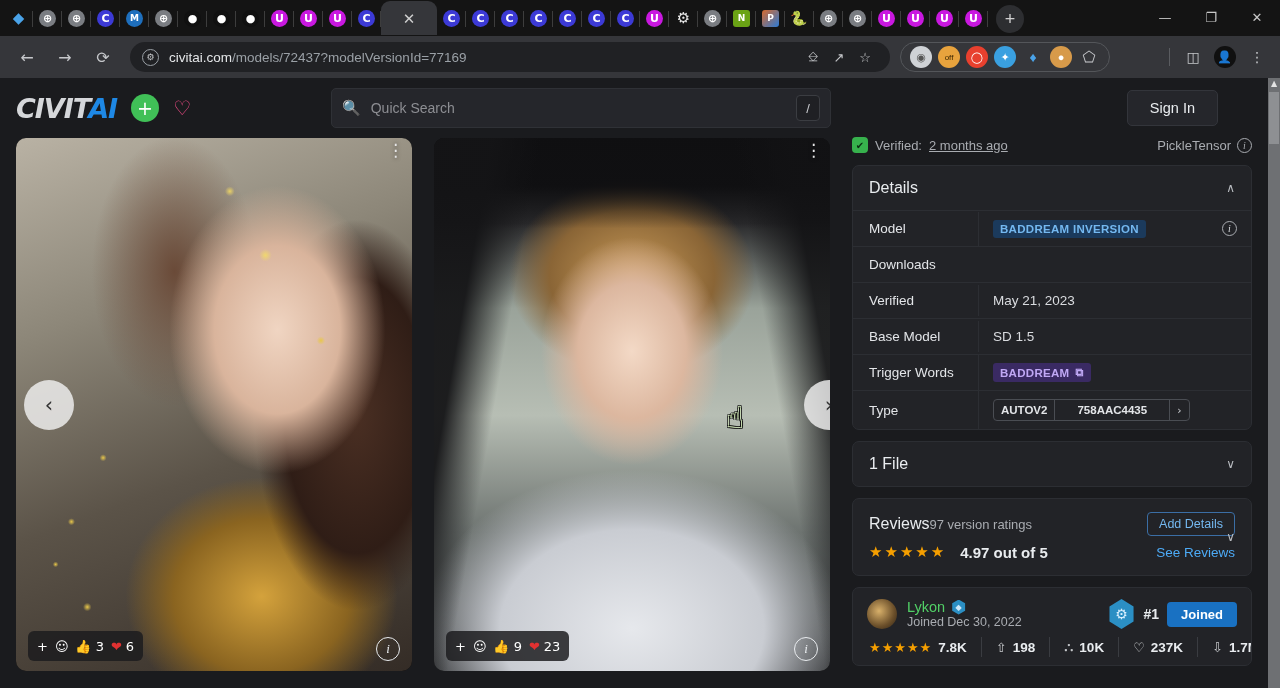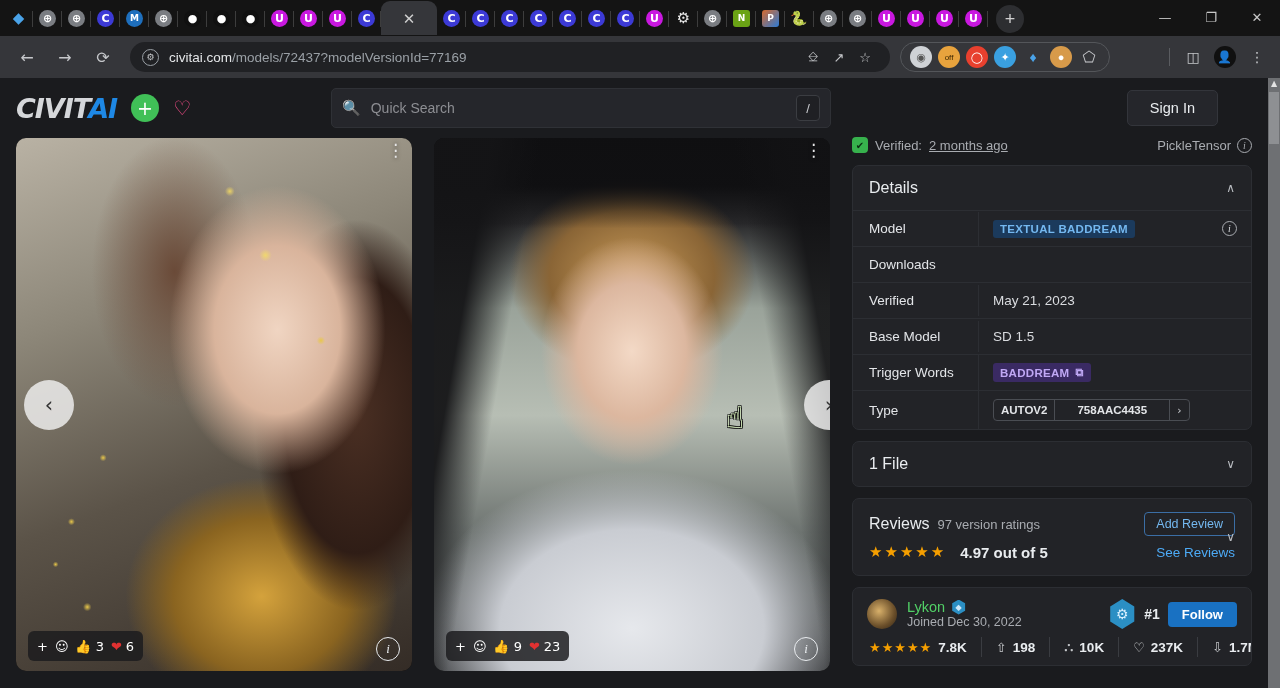--- a/index.html
+++ b/index.html
@@ -298,21 +298,21 @@
     padding: 0 22px; display: flex; align-items: center;
     font-size: 11.5px; font-weight: bold; color: #e3e5e8; border-right: 1px solid #4a4d53;
   }
   .hashgroup .ha {
     padding: 0 7px; display: flex; align-items: center; color: #d2d4d8; font-size: 11px;
     font-family: "DejaVu Sans", sans-serif;
   }
   .info-sm { margin-left: auto; }
 
   .reviews-panel { padding: 13px 16px 14px 16px; display: flex; flex-direction: column; gap: 7px;}
-  .rev-line1 { display: flex; align-items: center; gap: 8px; justify-content: center; }
+  .rev-line1 { display: flex; align-items: center; gap: 0; justify-content: center; }
   .rev-title { color: #e9ecef; font-size: 16px; }
   .rev-count { color: #a9acb1; font-size: 13px; }
   .add-review {
     margin-left: auto; border: 1px solid #3b6ea5; color: #74b8f0;
     font-size: 12.5px; padding: 4px 11px; border-radius: 4px;
   }
   .rev-line2 { display: flex; align-items: center; gap: 14px; }
   .stars { color: #f59f00; font-size: 15px; letter-spacing: 2px; font-family: "DejaVu Sans", sans-serif;}
   .rev-avg { color: #e9ecef; font-size: 15px; font-weight: bold; text-align: right; }
   .see-reviews { color: #4dabf7; font-size: 13.5px; margin-left: auto; }
@@ -592,21 +592,21 @@
 
       <div class="panel">
         <div class="panel-head">
           <span>Details</span>
           <span class="chev">∧</span>
         </div>
 
         <div class="drow">
           <div class="dkey">Model</div>
           <div class="dval">
-            <span class="badge-blue">TEXTUAL BADDREAM</span>
+            <span class="badge-blue">BADDREAM INVERSION</span>
             <span class="icirc info-sm">i</span>
           </div>
         </div>
 
         <div class="drow">
           <div class="dkey">Downloads</div>
         </div>
 
         <div class="drow">
           <div class="dkey">Verified</div>
@@ -645,21 +645,21 @@
           <span>1 File</span>
           <span class="chev">∨</span>
         </div>
       </div>
 
       <div class="panel" style="position:relative">
         <div class="reviews-panel">
           <div class="rev-line1">
             <span class="rev-title">Reviews</span>
             <span class="rev-count">97 version ratings</span>
-            <span class="add-review">Add Review</span>
+            <span class="add-review">Add Details</span>
           </div>
           <div class="rev-line2">
             <span class="stars">★★★★★</span>
             <span class="rev-avg">4.97 out of 5</span>
             <span class="see-reviews">See Reviews</span>
           </div>
         </div>
         <span class="rev-chev" style="right:16px">∨</span>
       </div>
 
@@ -669,21 +669,21 @@
           <div>
             <div class="cname">
               <span>Lykon</span>
               <span class="hexbadge">◆</span>
             </div>
             <div class="cjoin">Joined Dec 30, 2022</div>
           </div>
           <div class="rank-wrap">
             <span class="rank-hex">⚙</span>
             <span class="rank-no">#1</span>
-            <span class="follow-btn">Follow</span>
+            <span class="follow-btn">Joined</span>
           </div>
         </div>
         <div class="creator-stats">
           <div class="cstat">
             <span class="stars" style="font-size:13px;letter-spacing:1px">★★★★★</span>
             <span>7.8K</span>
           </div>
           <div class="cstat">
             <span class="g">⇧</span>
             <span>198</span>

